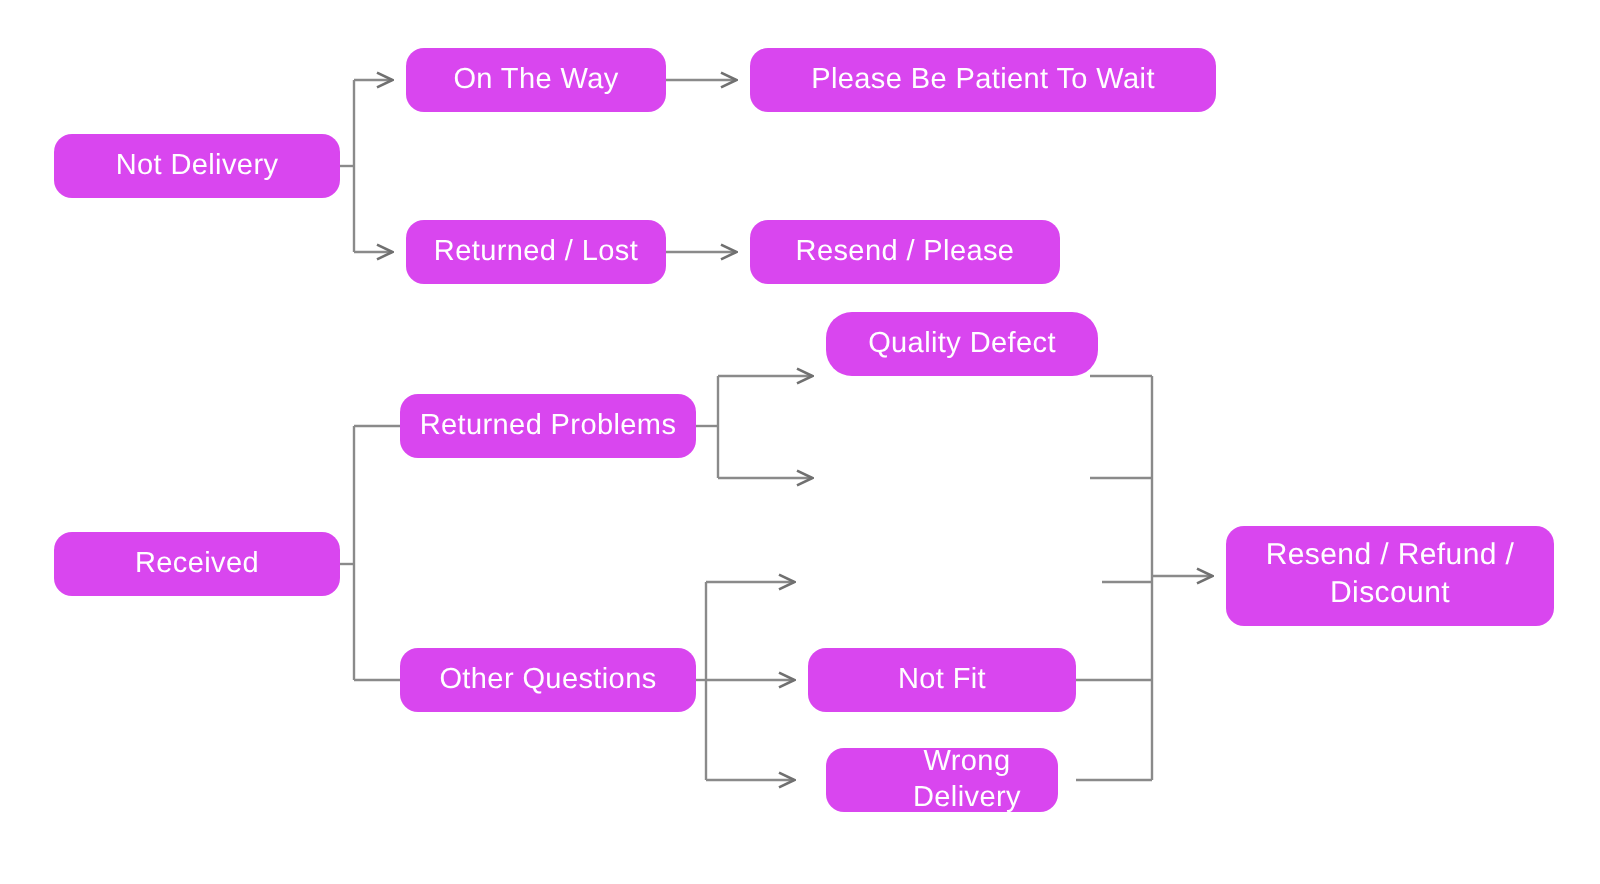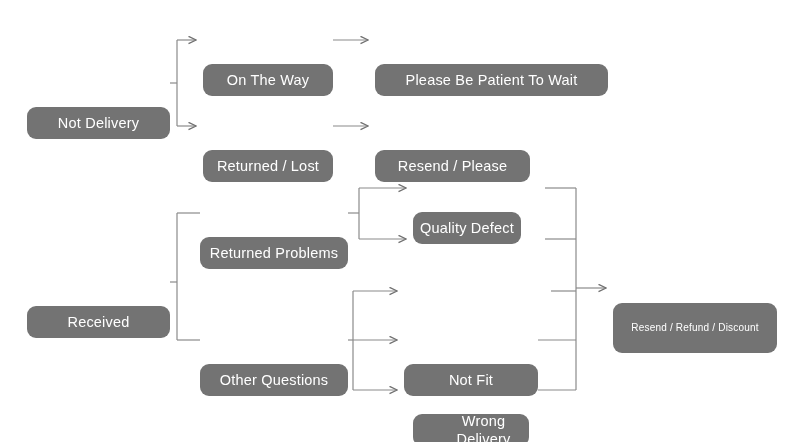--- a/index.html
+++ b/index.html
@@ -18,37 +18,36 @@
   #edges {
     position: absolute;
     left: 0;
     top: 0;
     width: 800px;
     height: 442px;
   }
   .node {
     position: absolute;
     box-sizing: border-box;
-    background: #737373;
+    background: #d946ef;
     border-radius: 9px;
     color: #ffffff;
     display: flex;
     align-items: center;
     justify-content: center;
     text-align: center;
     font-size: 14.5px;
     font-weight: normal;
     line-height: 1.25;
     letter-spacing: 0.2px;
     padding: 2px 6px;
     z-index: 2;
     user-select: none;
-    margin-top: 40px;
   }
-  .node.two-line { font-size: 10px; }
+  .node.two-line { font-size: 15px; }
 </style>
 </head>
 <body>
 
 <div id="canvas">
 
   <svg id="edges" viewBox="0 0 800 442" xmlns="http://www.w3.org/2000/svg">
     <defs>
       <marker id="arrowhead" markerWidth="9" markerHeight="9" refX="8" refY="4.5" orient="auto" markerUnits="userSpaceOnUse">
         <path d="M0.5,0.8 L8.2,4.5 L0.5,8.2" fill="none" stroke="#707070" stroke-width="1.3"></path>
@@ -101,21 +100,21 @@
   <div class="node" style="left:203px; top:110px; width:130px; height:32px;">Returned / Lost</div>
 
   <div class="node" style="left:375px; top:110px; width:155px; height:32px;">Resend / Please</div>
 
   <div class="node" style="left:27px; top:266px; width:143px; height:32px;">Received</div>
 
   <div class="node" style="left:200px; top:197px; width:148px; height:32px;">Returned Problems</div>
 
   <div class="node" style="left:200px; top:324px; width:148px; height:32px;">Other Questions</div>
 
-  <div class="node" style="left:413px; top:172px; width:108px; height:32px;">Quality Defect</div>
+  <div class="node" style="left:413px; top:156px; width:136px; height:32px;border-radius:13px;">Quality Defect</div>
 
 
 
   <div class="node" style="left:404px; top:324px; width:134px; height:32px;">Not Fit</div>
 
   <div class="node" style="left:413px; top:374px; width:116px; height:32px;padding-left:31px;">Wrong Delivery</div>
 
   <div class="node two-line" style="left:613px; top:263px; width:164px; height:50px;">Resend / Refund / Discount</div>
 
 </div>

